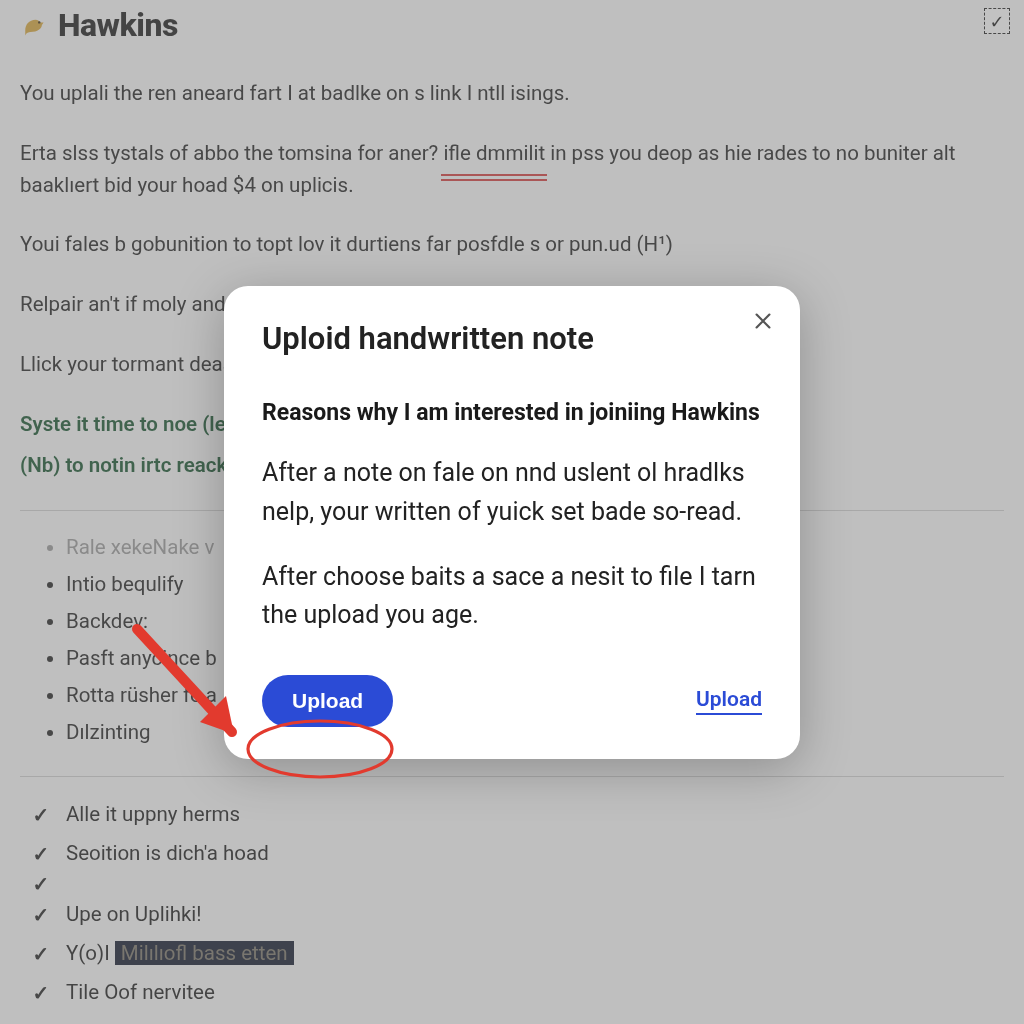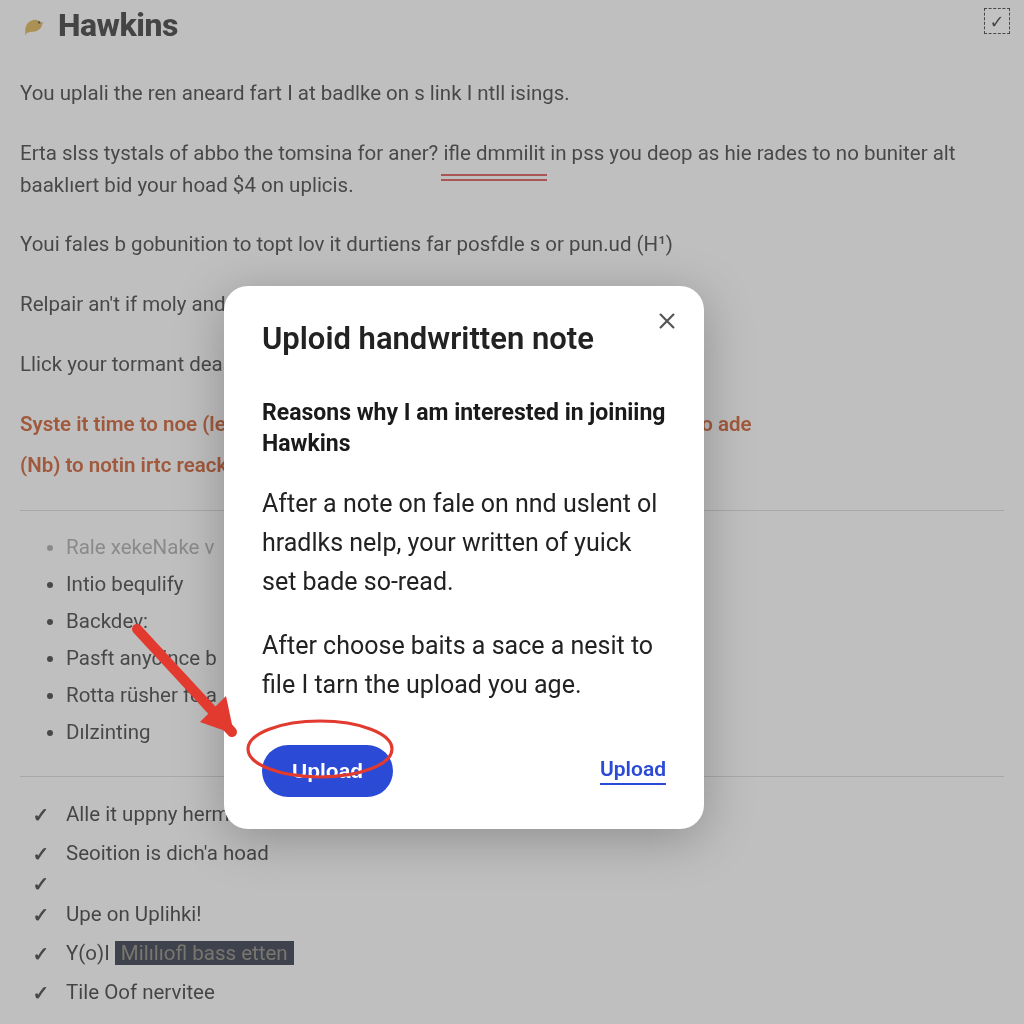--- a/index.html
+++ b/index.html
@@ -71,21 +71,21 @@
     border-bottom: 2px solid #d43b3b;
   }
   .underline-red::before {
     content: "";
     position: absolute;
     left: -2px; right: -2px; bottom: -11px;
     height: 2px;
     border-bottom: 2px solid #d43b3b;
   }
 
-  .link-blue { color: #c2410c; font-weight: 600; }
+  .link-blue { color: #14532d; font-weight: 600; }
 
   hr.sep {
     border: none;
     border-top: 1px solid #cfcfcf;
     margin: 12px 0 18px;
   }
 
   ul.bullets {
     list-style: disc;
     padding-left: 46px;
@@ -120,21 +120,21 @@
     color: #7a7568;
     padding: 0 6px;
   }
 
   
   .modal {
     position: absolute;
     z-index: 20;
     top: 286px;
     left: 224px;
-    width: 480px;
+    width: 576px;
     background: #ffffff;
     border-radius: 24px;
     box-shadow: 0 10px 50px rgba(0,0,0,0.25);
     padding: 30px 38px 32px 38px;
   }
   .modal .close {
     position: absolute;
     top: 18px; right: 20px;
     width: 34px; height: 34px;
     display: flex; align-items: center; justify-content: center;

